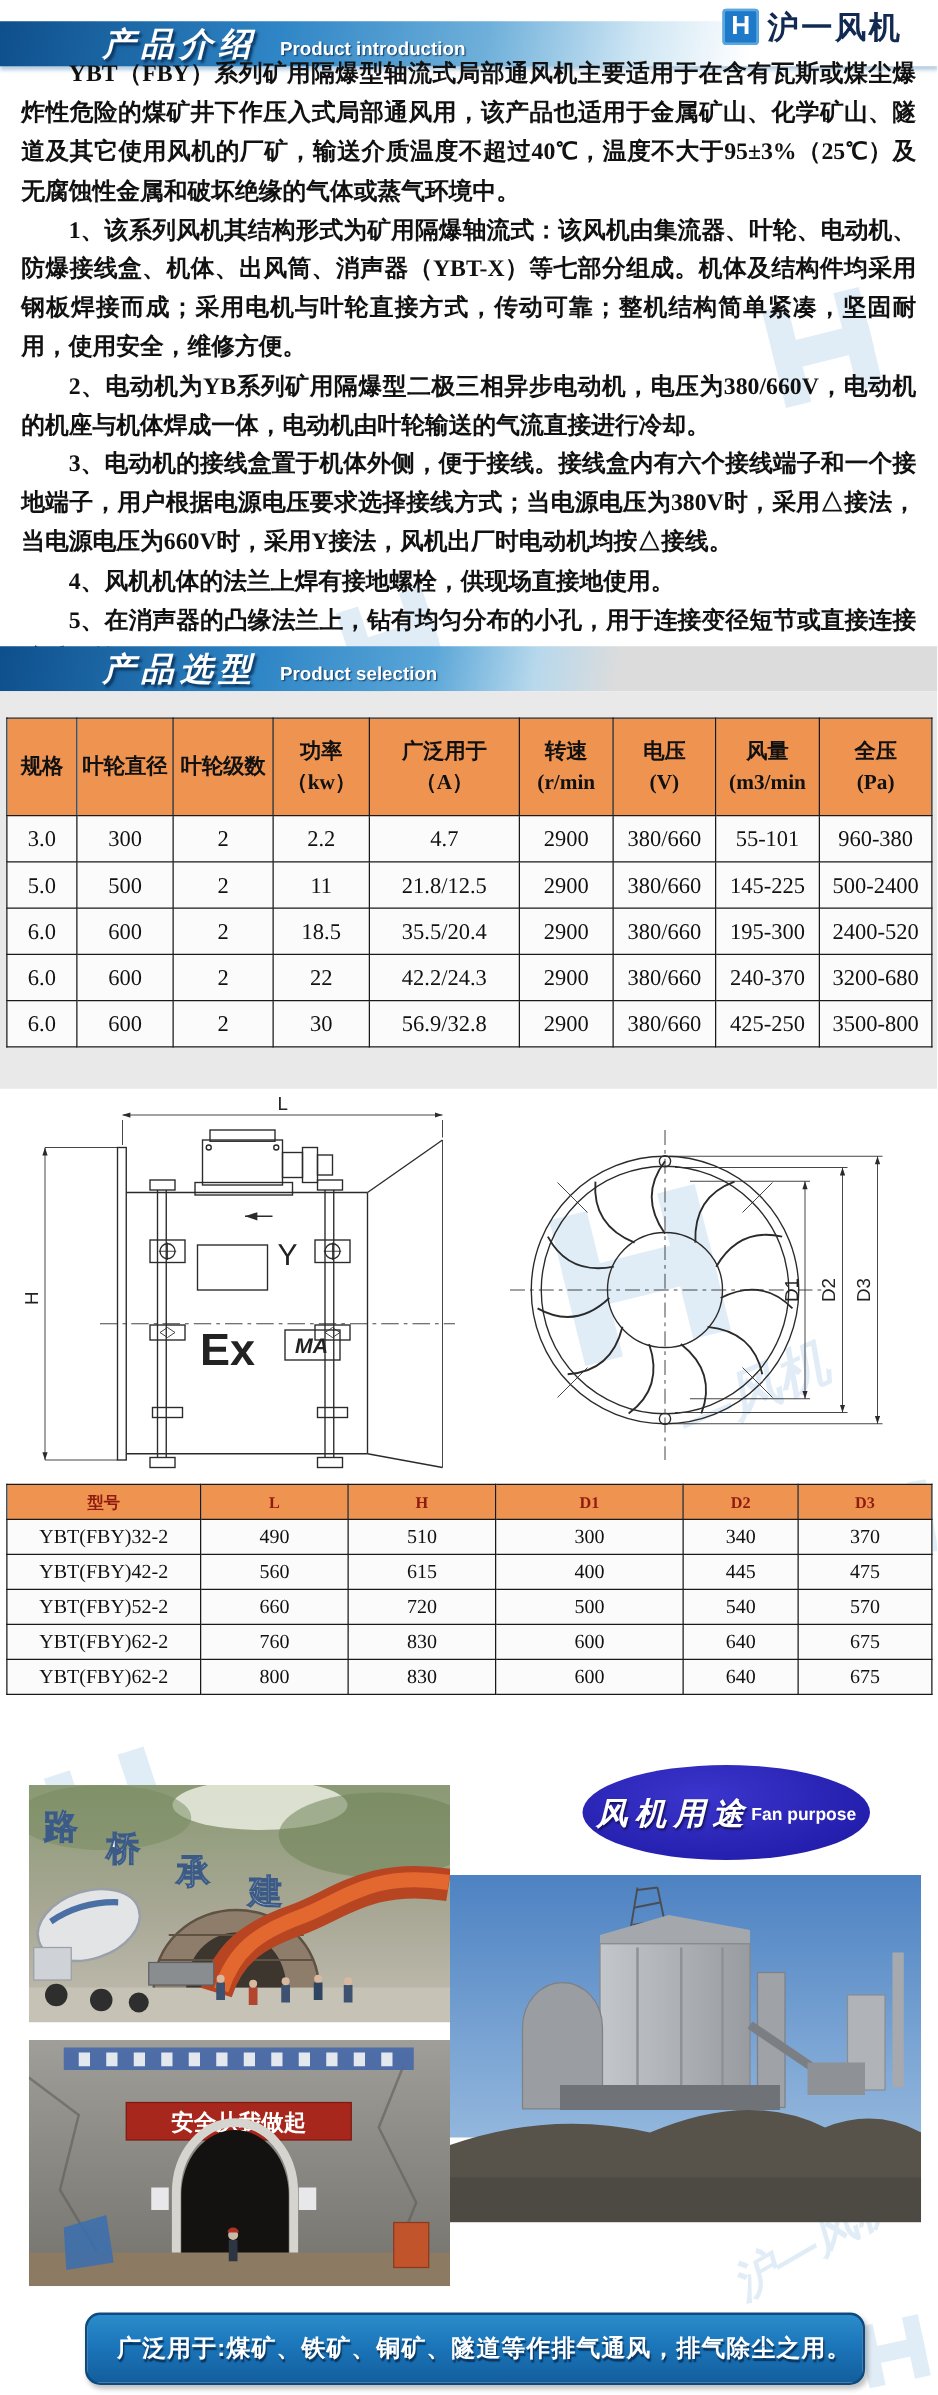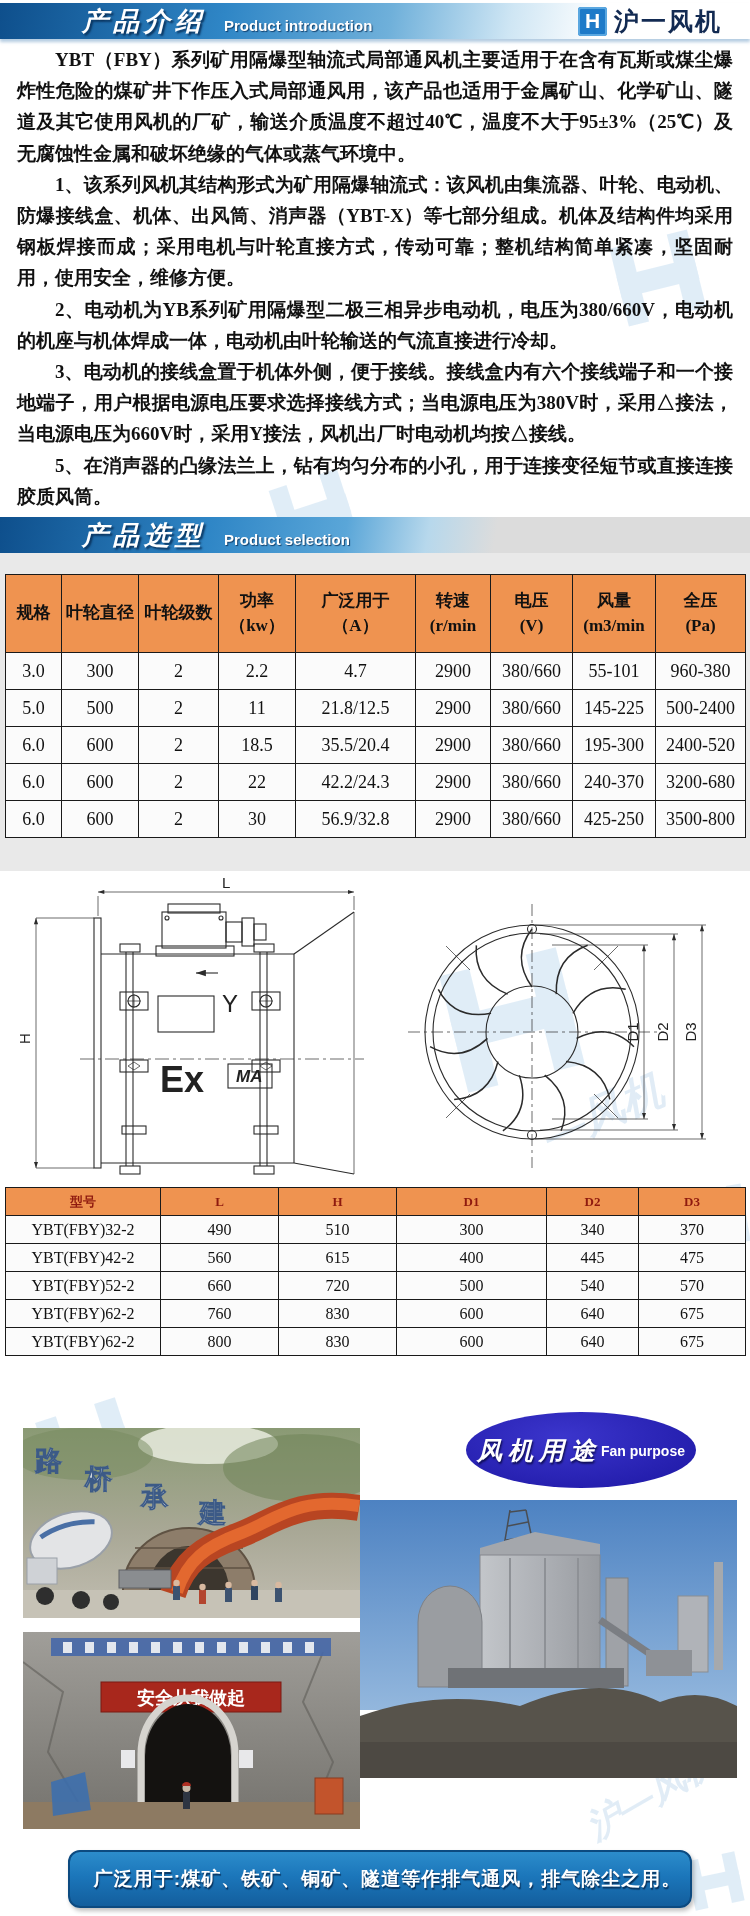--- a/index.html
+++ b/index.html
@@ -10,21 +10,21 @@
   .wm { position:absolute; pointer-events:none; }
   .wm-text { color:#bdd7ec; font-weight:900; font-style:italic; opacity:.45; white-space:nowrap; }
   .wm-h { opacity:.45;
     background:
       linear-gradient(#bcd8ee,#bcd8ee) 0 0/26% 100% no-repeat,
       linear-gradient(#bcd8ee,#bcd8ee) 100% 0/26% 100% no-repeat,
       linear-gradient(#bcd8ee,#bcd8ee) 50% 50%/100% 28% no-repeat; }
 
   
   .banner { position:absolute; left:0; width:750px; height:36px; display:flex; align-items:center; gap:18px; padding-left:82px; }
-  .banner1 { top:3px; background:linear-gradient(100deg,#0e4f8c 0%,#2f86c6 30%,#6fb0da 52%,#cfe6f4 68%,#ffffff 80%,#ffffff 100%); box-shadow:0 3px 3px rgba(40,110,170,.35);text-align:right; }
+  .banner1 { top:17px; background:linear-gradient(100deg,#0e4f8c 0%,#2f86c6 30%,#6fb0da 52%,#cfe6f4 68%,#ffffff 80%,#ffffff 100%); box-shadow:0 3px 3px rgba(40,110,170,.35);text-align:right; }
   .banner2 { top:517px; background:linear-gradient(100deg,#0e4f8c 0%,#2f86c6 28%,#5aa6d8 46%,#b7d8ec 57%,#dcdcdc 66%,#dcdcdc 100%); }
   .banner-cn { font-size:26px; font-weight:900; font-style:italic; color:#fff; letter-spacing:5px; text-shadow:2px 2px 2px rgba(8,45,85,.9); }
   .banner-en { font-size:15px; font-weight:bold; color:#fff; text-shadow:1px 1px 1px rgba(8,45,85,.8); padding-top:8px; }
 
   .logo { position:absolute; top:5px; right:28px; height:32px; display:flex; align-items:center; gap:7px; }
   .logo-icon { width:29px; height:29px; background:#1e7ac8; color:#fff; font-weight:900; font-size:21px; display:flex; align-items:center; justify-content:center; border-radius:3px; box-shadow:inset 0 0 0 2px #5aa7e0; }
   .logo-text { font-size:25px; font-weight:900; color:#122a52; letter-spacing:2px; }
 
   
   .intro { position:absolute; top:44px; left:17px; width:716px; font-family:"Liberation Serif", serif; font-size:19px; line-height:31.2px; font-weight:600; color:#111; text-align:justify; }
@@ -85,20 +85,21 @@
     <span class="logo-icon">H</span>
     <span class="logo-text">沪一风机</span>
   </div>
 
   <div class="intro">
 
   <p>YBT（FBY）系列矿用隔爆型轴流式局部通风机主要适用于在含有瓦斯或煤尘爆炸性危险的煤矿井下作压入式局部通风用，该产品也适用于金属矿山、化学矿山、隧道及其它使用风机的厂矿，输送介质温度不超过40℃，温度不大于95±3%（25℃）及无腐蚀性金属和破坏绝缘的气体或蒸气环境中。</p>
       <p>1、该系列风机其结构形式为矿用隔爆轴流式：该风机由集流器、叶轮、电动机、防爆接线盒、机体、出风筒、消声器（YBT-X）等七部分组成。机体及结构件均采用钢板焊接而成；采用电机与叶轮直接方式，传动可靠；整机结构简单紧凑，坚固耐用，使用安全，维修方便。</p>
       <p>2、电动机为YB系列矿用隔爆型二极三相异步电动机，电压为380/660V，电动机的机座与机体焊成一体，电动机由叶轮输送的气流直接进行冷却。</p>
       <p>3、电动机的接线盒置于机体外侧，便于接线。接线盒内有六个接线端子和一个接地端子，用户根据电源电压要求选择接线方式；当电源电压为380V时，采用△接法，当电源电压为660V时，采用Y接法，风机出厂时电动机均按△接线。</p>
+      <p>4、风机机体的法兰上焊有接地螺栓，供现场直接地使用。</p>
       <p>5、在消声器的凸缘法兰上，钻有均匀分布的小孔，用于连接变径短节或直接连接胶质风筒。</p>
     </div>
 
   <div class="banner banner2">
     <span class="banner-cn">产品选型</span>
     <span class="banner-en">Product selection</span>
   </div>
 
   <div class="gray-band"></div>
 

